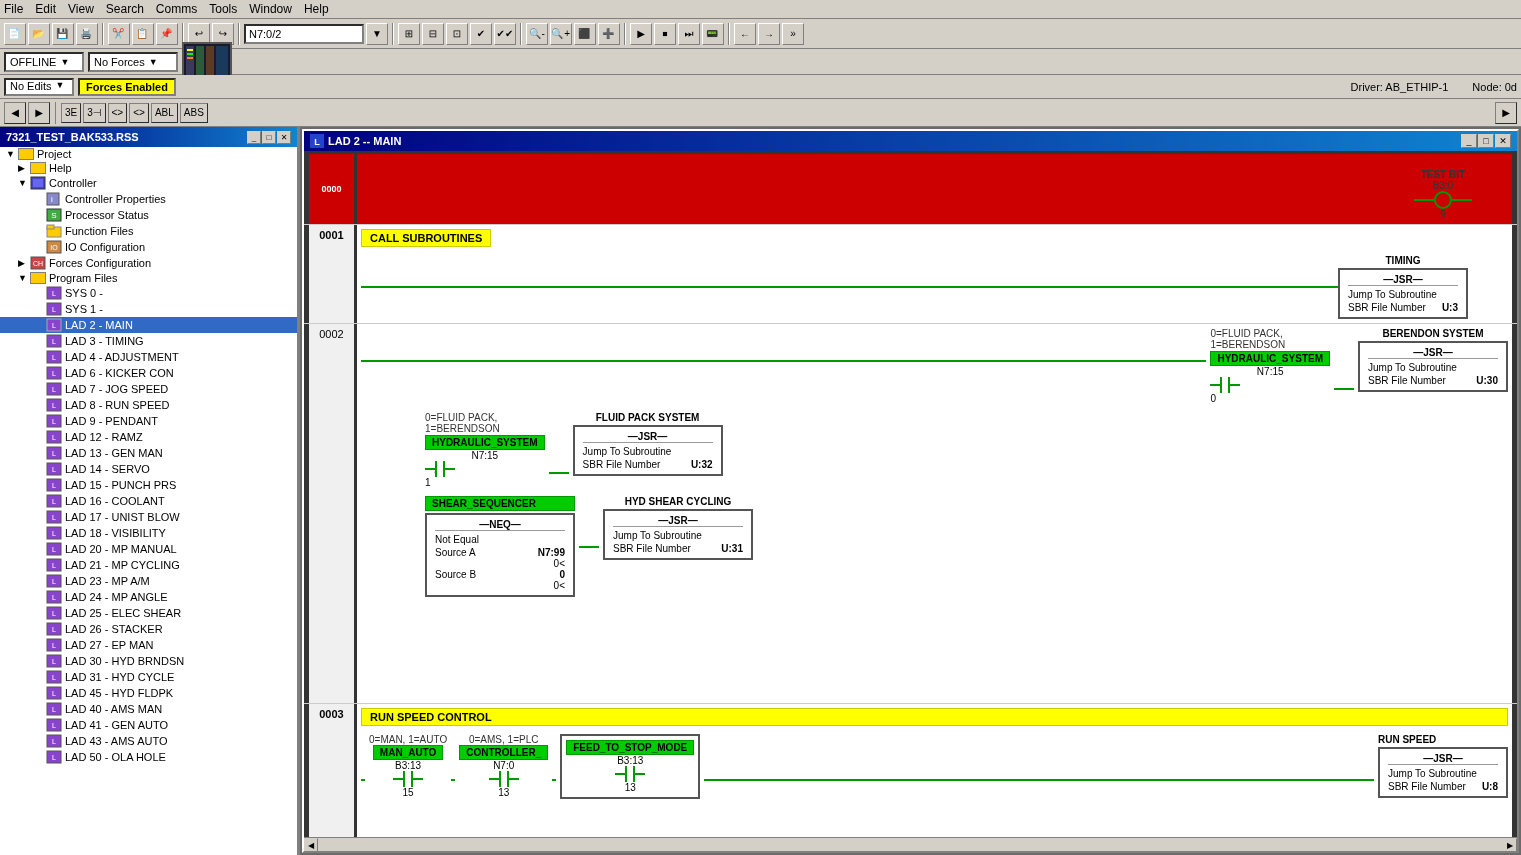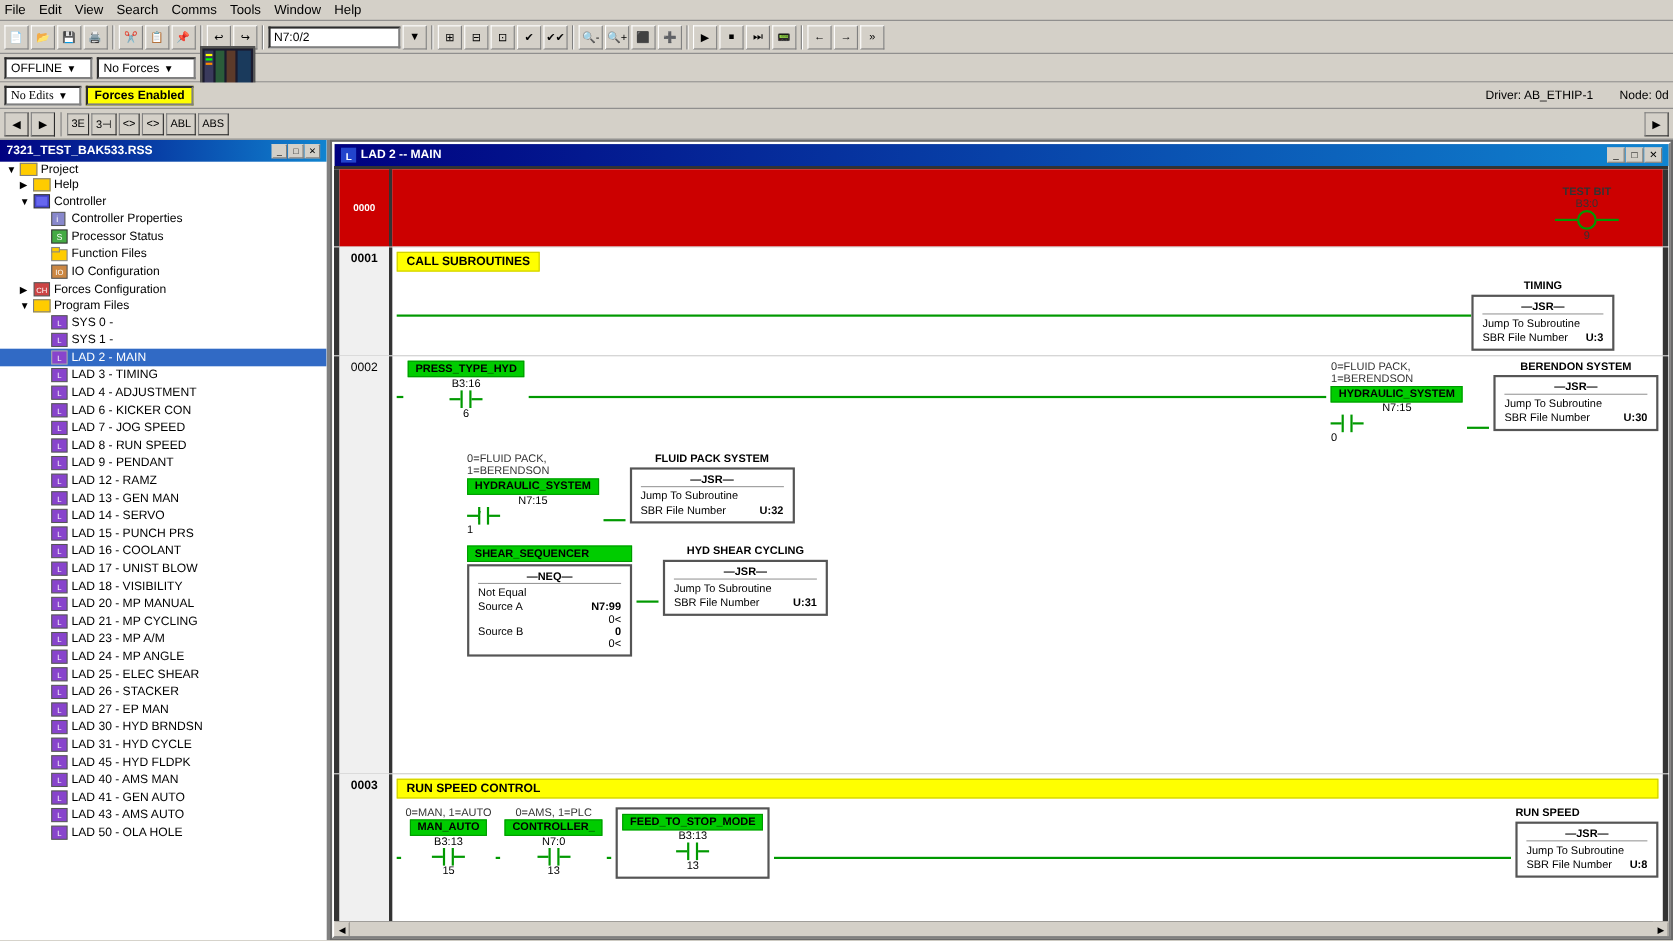--- a/index.html
+++ b/index.html
@@ -97,21 +97,21 @@
         <rect x="22" y="2" width="8" height="32" fill="#5c3a2a"></rect>
         <rect x="32" y="2" width="12" height="32" fill="#1a3a5c"></rect>
         <rect x="3" y="5" width="6" height="2" fill="#ffff00"></rect>
         <rect x="3" y="9" width="6" height="2" fill="#00ff00"></rect>
         <rect x="3" y="13" width="6" height="2" fill="#ff8800"></rect>
       </svg>
     </div>
   </div>
 
   <div style="background:#d4d0c8; border-bottom:1px solid #808080; padding:2px 4px; display:flex; align-items:center; gap:4px; height:24px;">
-    <div style="display:flex;align-items:center;border:2px inset #808080;background:white;height:18px;padding:0 4px;min-width:70px;font-family:Liberation Serif, serif;">
+    <div style="display:flex;border:2px inset #808080;background:white;height:18px;padding:0 4px;min-width:70px;">
       <span>No Edits</span>
       <span style="margin-left:4px;font-size:9px;">▼</span>
     </div>
     <div class="badge-yellow">
       <span>Forces Enabled</span>
     </div>
     <span style="margin-left:auto;font-size:11px;">Driver: AB_ETHIP-1</span>
     <span style="margin-left:20px;font-size:11px;">Node: 0d</span>
   </div>
 
@@ -576,32 +576,20 @@
               <div style="width:5px;background:#333;flex-shrink:0;"></div>
               <div style="width:48px;background:#f0f0f0;border-right:3px solid #333;display:flex;flex-direction:column;align-items:center;justify-content:flex-start;flex-shrink:0;font-size:11px;font-weight:normal;padding-top:4px;">
                 <span>0002</span>
               </div>
               <div style="flex:1;padding:4px;">
                 
                 
                 <div style="display:flex;align-items:flex-start;margin-bottom:8px;">
                   <div style="height:2px;background:#009900;width:6px;margin-top:32px;"></div>
 
-                  <div style="display:flex;flex-direction:column;align-items:center;margin:0 4px;">
-                    <div style="background:#00cc00;border:1px solid #009900;padding:1px 6px;font-size:10px;font-weight:bold;margin-bottom:1px;">PRESS_TYPE_HYD</div>
-                    <div style="font-size:10px;text-align:center;">B3:16</div>
-                    <div style="display:flex;align-items:center;">
-                      <div style="width:10px;height:2px;background:#009900;"></div>
-                      <div style="width:2px;height:16px;background:#009900;"></div>
-                      <div style="width:6px;"></div>
-                      <div style="width:2px;height:16px;background:#009900;"></div>
-                      <div style="width:10px;height:2px;background:#009900;"></div>
-                    </div>
-                    <div style="font-size:10px;">6</div>
-                  </div>
 
                   <div style="flex:1;height:2px;background:#009900;margin-top:32px;"></div>
 
                   <div style="display:flex;flex-direction:column;margin:0 4px;">
                     <div style="font-size:10px;color:#333;">0=FLUID PACK,</div>
                     <div style="font-size:10px;color:#333;">1=BERENDSON</div>
 
                     <div style="background:#00cc00;border:1px solid #009900;padding:1px 6px;font-size:10px;font-weight:bold;margin-top:1px;">HYDRAULIC_SYSTEM</div>
                     <div style="font-size:10px;text-align:center;">N7:15</div>
                     <div style="display:flex;align-items:center;">

